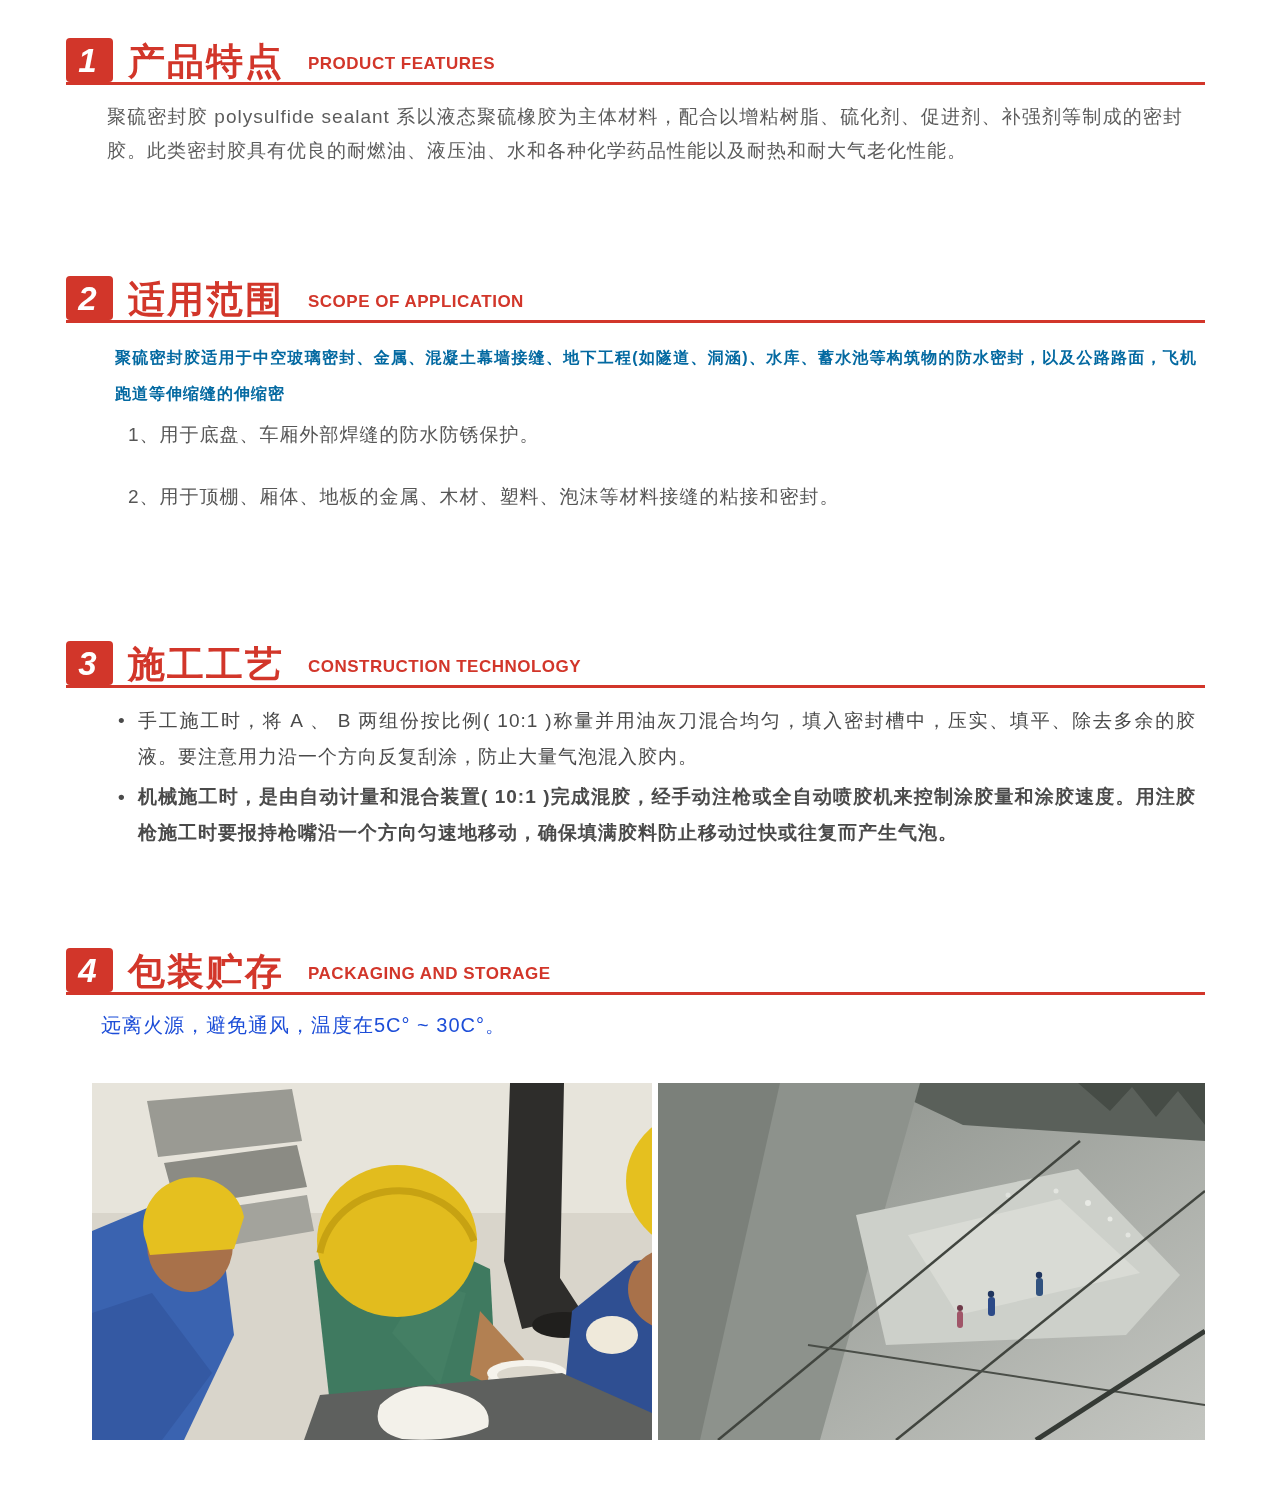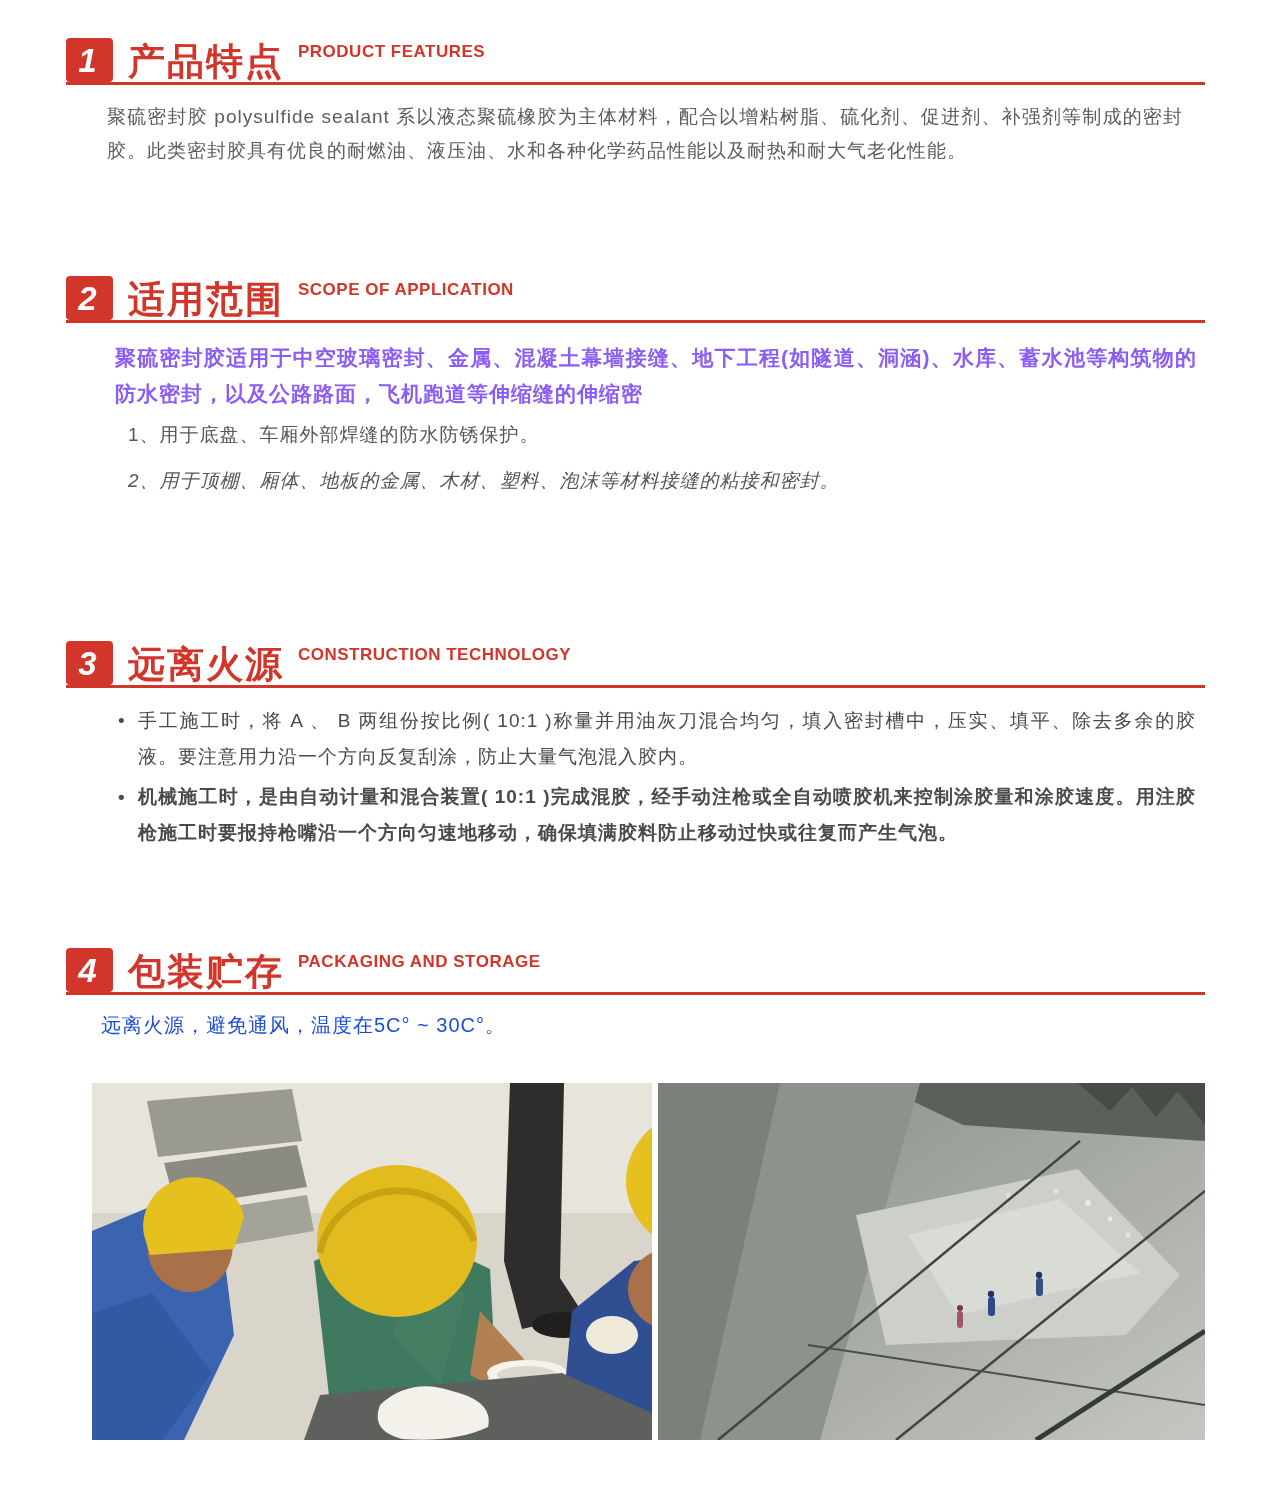--- a/index.html
+++ b/index.html
@@ -26,38 +26,38 @@
     color:#fff; font-size:33px; font-weight:bold; font-style:italic;
     transform:translateX(-2px); line-height:1;
   }
   .title-zh {
     color:var(--red); font-size:37px; font-weight:bold;
     letter-spacing:2px; line-height:1; margin-left:15px;
     padding-bottom:2px;
   }
   .title-en {
     color:var(--red); font-size:17px; font-weight:bold;
-    letter-spacing:0.5px; margin-left:14px; padding-bottom:20px;
+    letter-spacing:0.5px; margin-left:24px; padding-bottom:8px;
   }
   .body-text {
     position:absolute; left:107px; width:1076px;
     font-size:19px; line-height:34px; color:#5c5c5c; letter-spacing:1px;
     text-align:justify;
   }
   .intro-bold {
     position:absolute; left:115px; width:1082px;
-    font-size:21px; line-height:36px; font-weight:bold; color:#8b5cf6;
+    font-size:16px; line-height:36px; font-weight:bold; color:#0369a1;
     letter-spacing:1px; text-align:justify;
   }
   .num-list { position:absolute; left:128px; width:1082px; }
   .num-list .li {
     font-size:19px; color:#565656; letter-spacing:1px; line-height:30px;
   }
   .num-list .li + .li { margin-top:9px; }
-  .num-list .li:nth-child(2) { margin-top:16px;font-style:italic; }
+  .num-list .li:nth-child(2) { margin-top:32px; }
   .bullet-list { position:absolute; left:118px; width:1078px; }
   .bullet-list .bli {
     position:relative; padding-left:20px;
     font-size:19px; line-height:36px; color:#4a4a4a; letter-spacing:1px;
     text-align:justify;
   }
   .bullet-list .bli + .bli { margin-top:4px;font-weight:bold; }
   .bullet-list .bli::before {
     content:"•"; position:absolute; left:0; top:0;
     color:#4a4a4a; font-size:19px;
@@ -103,21 +103,21 @@
   <div class="num-list" style="top:420px">
     <div class="li">1、用于底盘、车厢外部焊缝的防水防锈保护。</div>
     <div class="li">2、用于顶棚、厢体、地板的金属、木材、塑料、泡沫等材料接缝的粘接和密封。</div>
   </div>
 
   <div class="sec" style="top:641px">
     <div class="sec-header">
       <div class="num-box">
         <span class="num">3</span>
       </div>
-      <span class="title-zh">远离火源</span>
+      <span class="title-zh">施工工艺</span>
       <span class="title-en">CONSTRUCTION TECHNOLOGY</span>
     </div>
   </div>
   <div class="bullet-list" style="top:703px">
     <div class="bli">手工施工时，将 A 、 B 两组份按比例( 10:1 )称量并用油灰刀混合均匀，填入密封槽中，压实、填平、除去多余的胶液。要注意用力沿一个方向反复刮涂，防止大量气泡混入胶内。</div>
     <div class="bli">机械施工时，是由自动计量和混合装置( 10:1 )完成混胶，经手动注枪或全自动喷胶机来控制涂胶量和涂胶速度。用注胶枪施工时要报持枪嘴沿一个方向匀速地移动，确保填满胶料防止移动过快或往复而产生气泡。</div>
   </div>
 
   <div class="sec" style="top:948px">
     <div class="sec-header">

